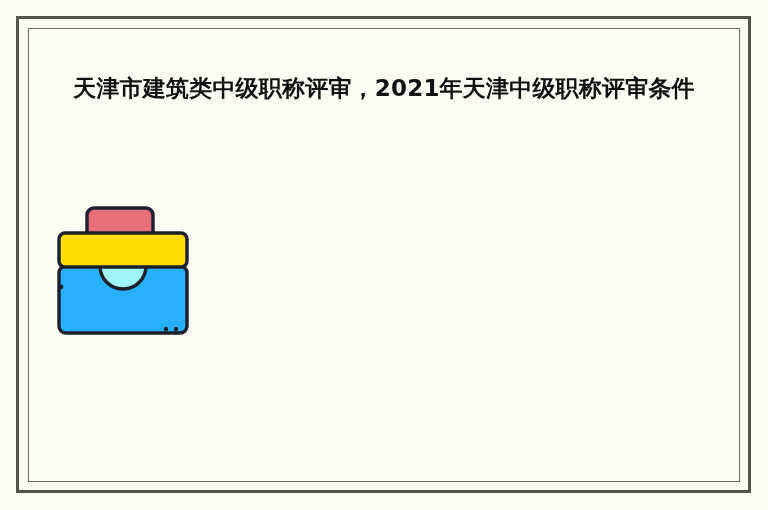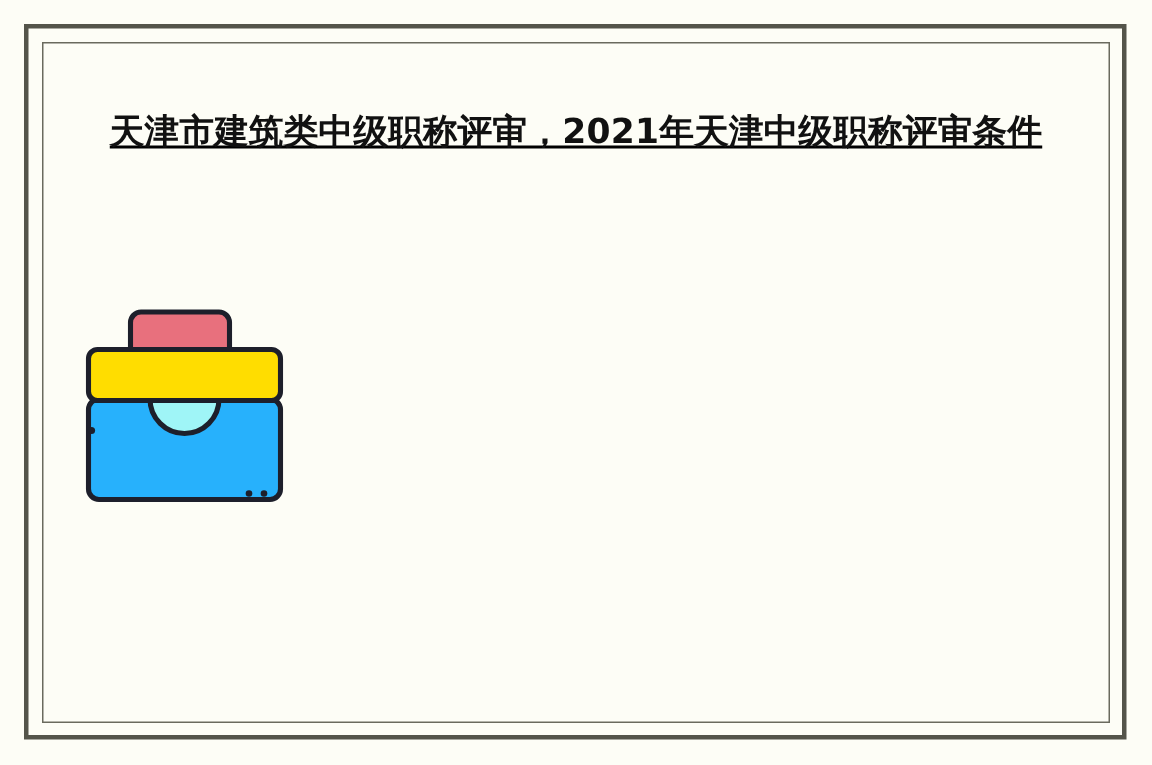--- a/index.html
+++ b/index.html
@@ -42,21 +42,20 @@
     box-sizing: border-box;
   }
 
   
   .title-wrap {
     position: absolute;
     left: 52px;
     top: 72px;
     width: 664px;
     text-align: center;
-    text-decoration: underline;
   }
   .title {
     margin: 0;
     font-family: "DejaVu Sans", "Liberation Sans", sans-serif;
     font-size: 23px;
     font-weight: bold;
     line-height: 1.42;
     color: #111111;
     letter-spacing: 0.2px;
     word-break: break-all;

